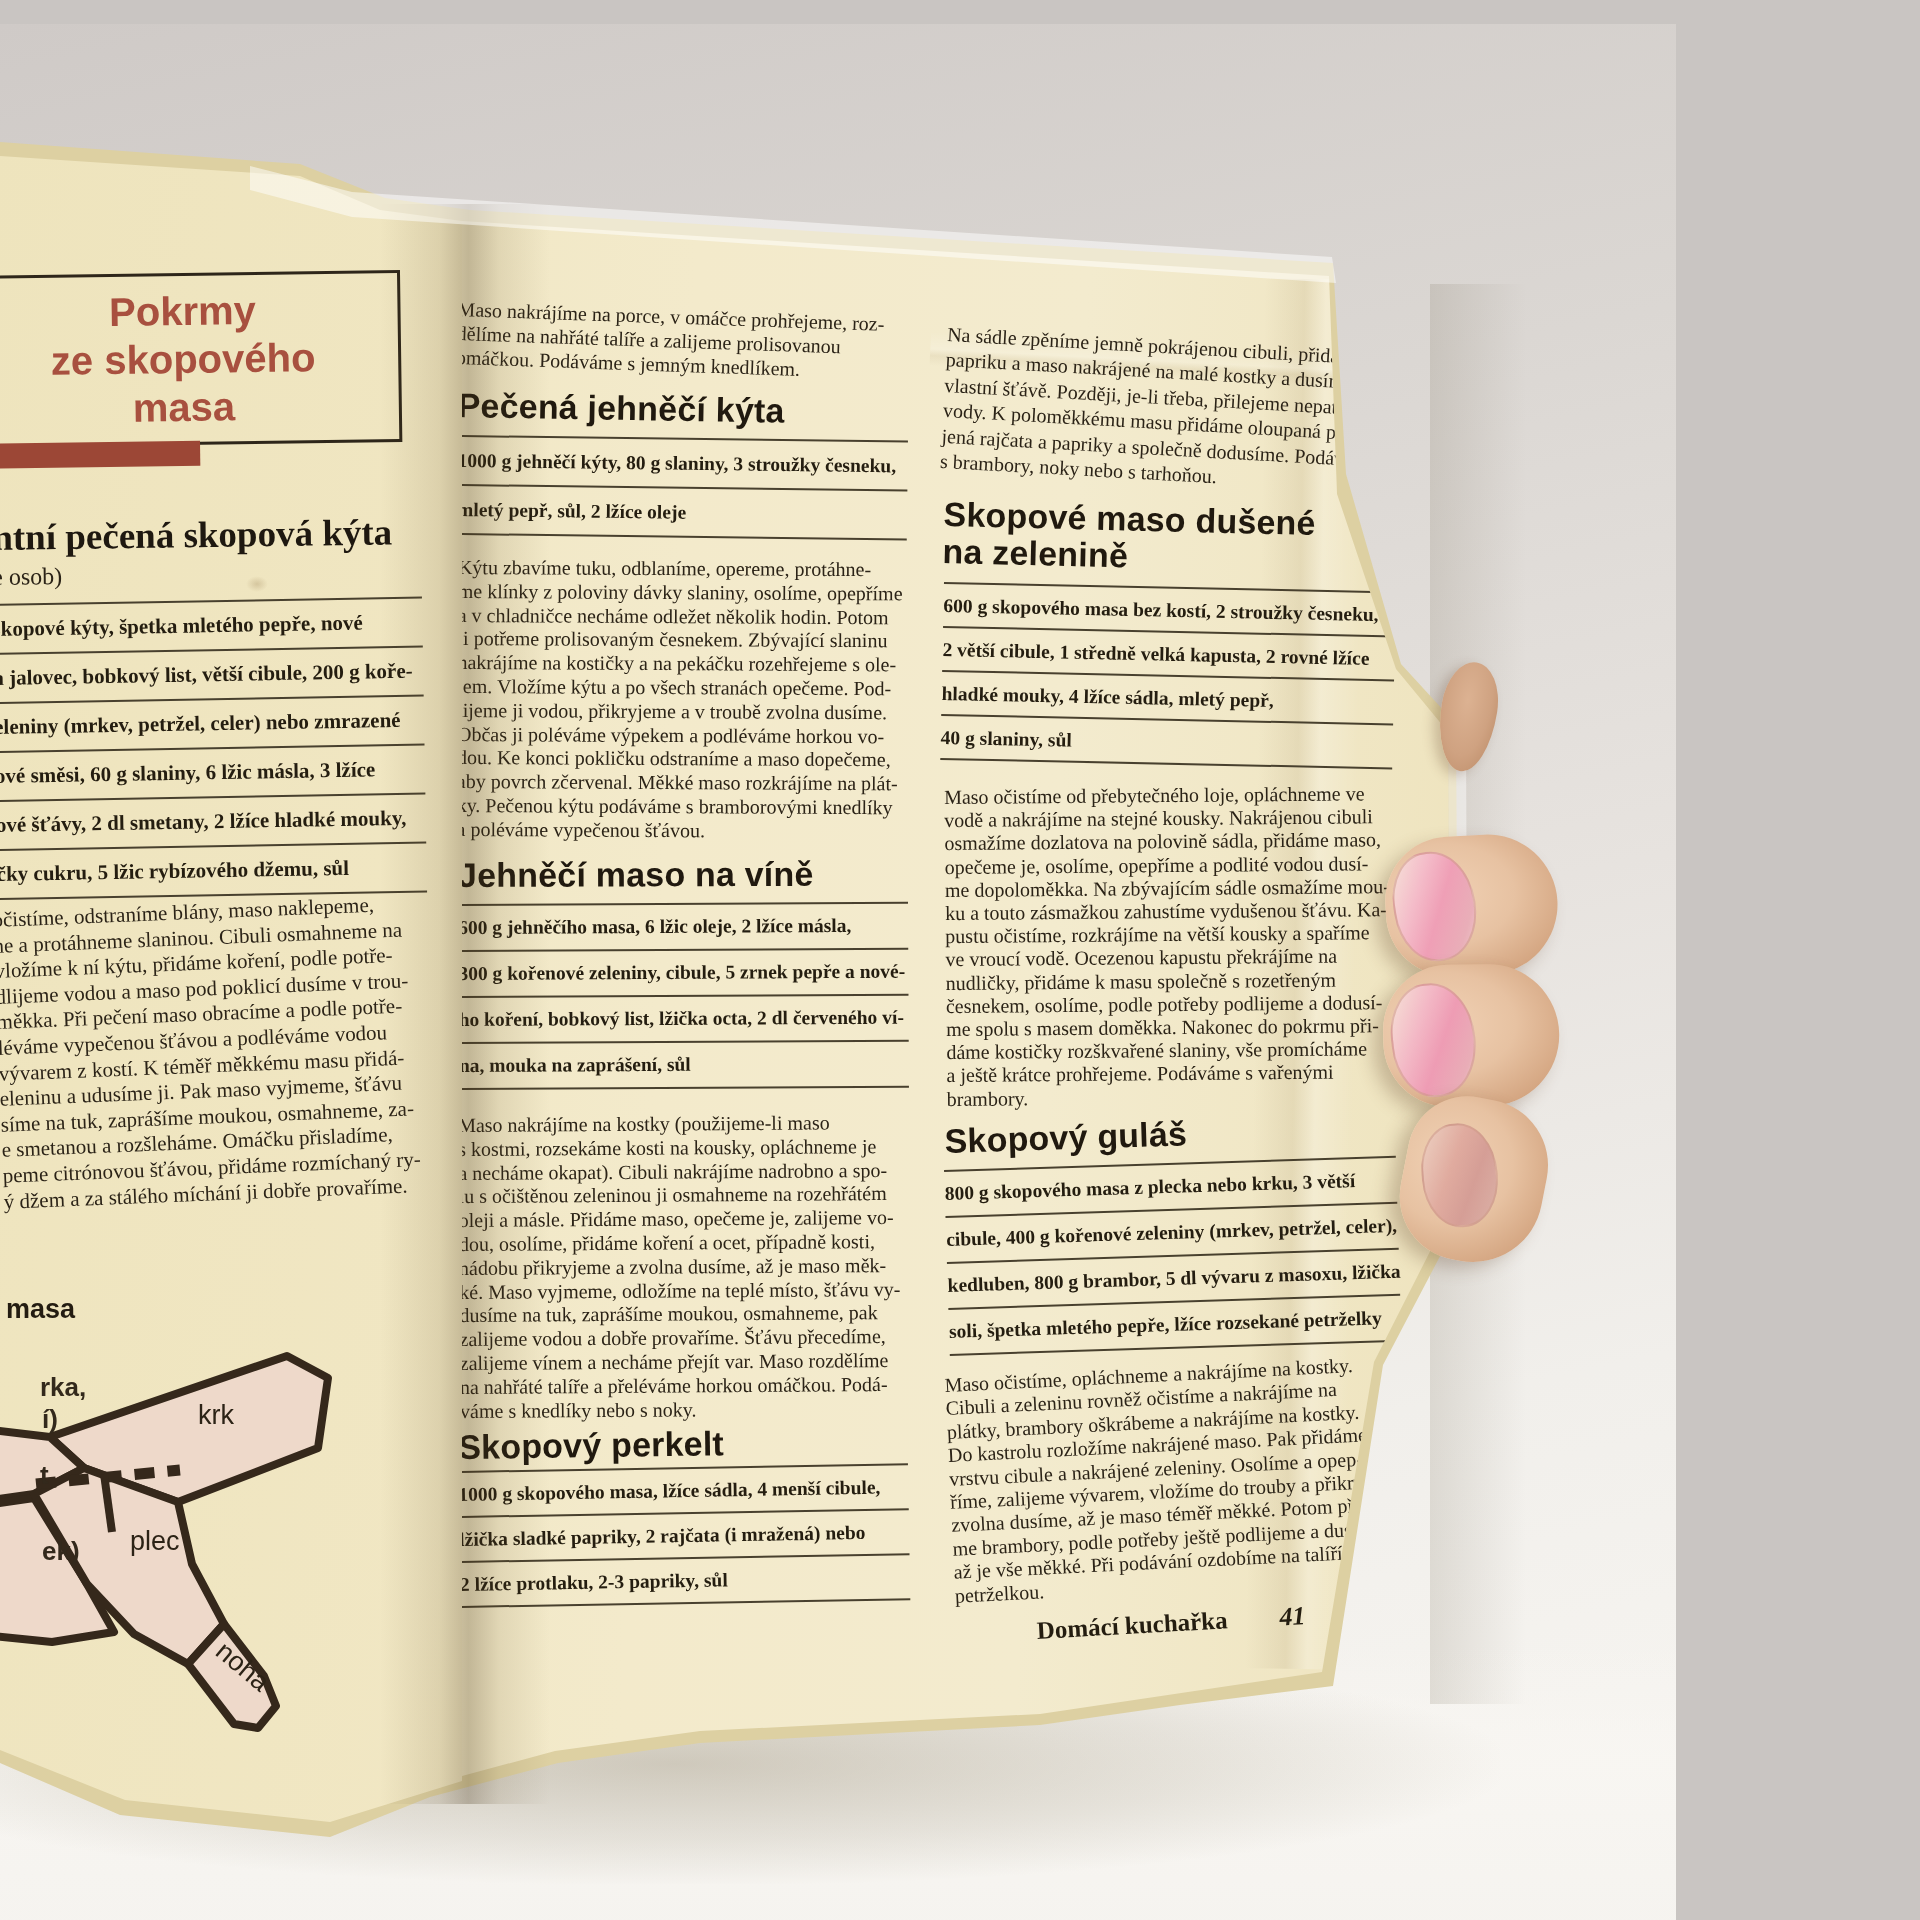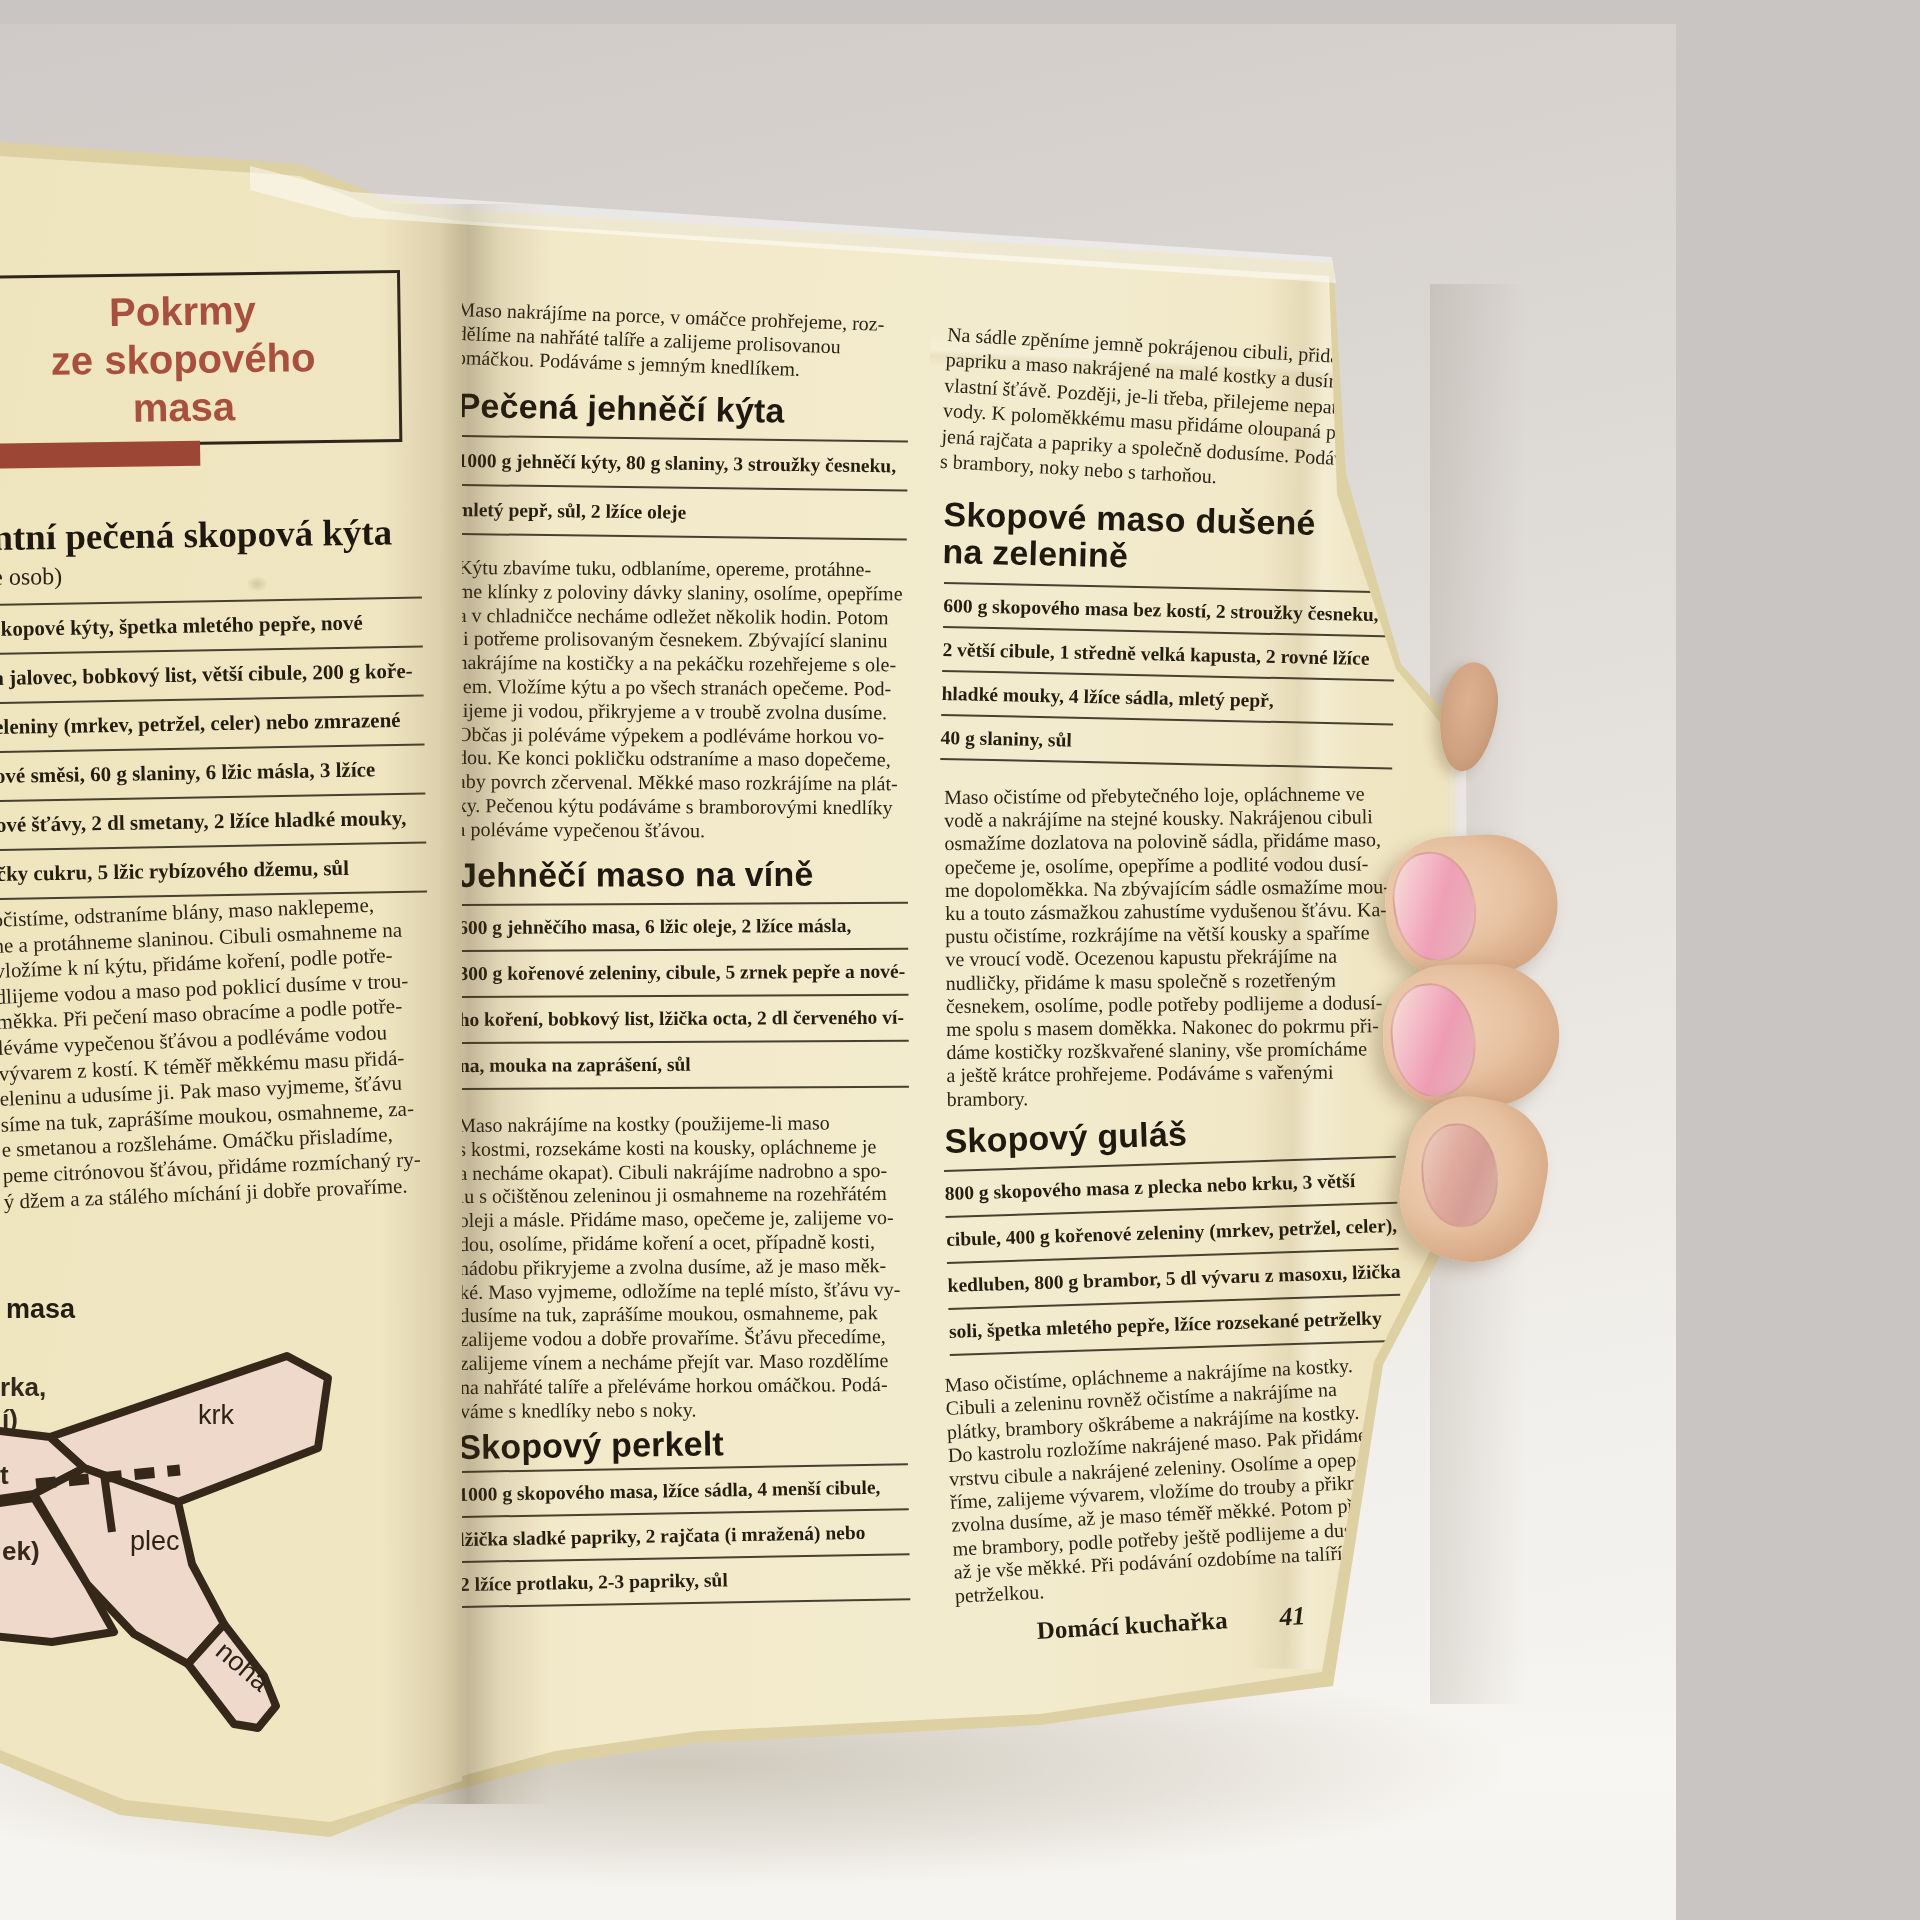--- a/index.html
+++ b/index.html
@@ -55,21 +55,21 @@
   .hdr-box{left:-36px;top:252px;width:430px;height:166px;border:3px solid #2e261a;
            display:flex;flex-direction:column;justify-content:center;align-items:center;transform:rotate(-.8deg);}
   .hdr-line{font:700 40px/48px "Liberation Sans",sans-serif;color:#a8503f;}
   .red-bar{left:-30px;top:420px;width:230px;height:25px;background:#9c4736;transform:rotate(-.8deg);}
   .lp-title{left:-8px;top:492px;font:700 37px "Liberation Serif",serif;color:#1e1810;white-space:nowrap;transform:rotate(-.8deg);}
   .lp-sub{left:-8px;top:540px;font:24px "Liberation Serif",serif;color:#2b2317;transform:rotate(-.8deg);}
   .lp-ings{left:-8px;top:580px;width:430px;transform:rotate(-1deg);}
   .lp-ings .ing-row{font-size:21px;}
   .lp-para{left:-8px;top:884px;width:440px;transform:rotate(-2.3deg);}
   .lp-caption{left:6px;top:1270px;font:700 27px "Liberation Sans",sans-serif;color:#241d12;}
-  .edge-frag{font:600 26px "Liberation Sans",sans-serif;color:#33291c;}
+  .edge-frag{font:600 26px "Liberation Sans",sans-serif;color:#33291c;padding-left:40px;}
   
   .c1-intro{left:458px;top:274px;transform:rotate(2deg);}
   .c1-h1{left:458px;top:362px;transform:rotate(1deg);}
   .c1-ing1{left:458px;top:411px;width:450px;transform:rotate(.7deg);}
   .c1-para1{left:458px;top:532px;transform:rotate(.3deg);}
   .c1-h2{left:458px;top:832px;transform:rotate(-.2deg);}
   .c1-ing2{left:458px;top:880px;width:450px;transform:rotate(-.3deg);}
   .c1-para2{left:458px;top:1090px;transform:rotate(-.4deg);}
   .c1-h3{left:458px;top:1404px;transform:rotate(-.8deg);}
   .c1-ing3{left:458px;top:1447px;width:450px;transform:rotate(-1deg);}

